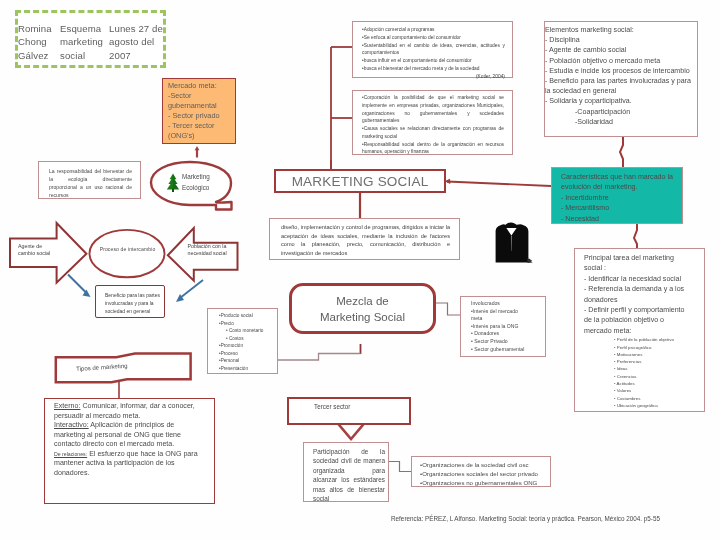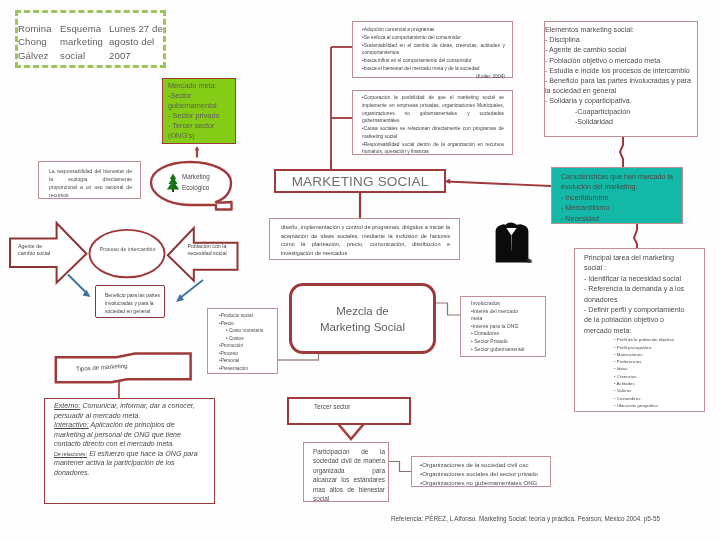--- a/index.html
+++ b/index.html
@@ -11,21 +11,21 @@
   .abs{position:absolute;box-sizing:border-box;}
   svg{display:block;}
   
   .title-box{left:15px;top:10px;width:151px;height:58px;
              border:3.2px dashed #9dc45f;background:#ffffff;
              display:flex;flex-direction:row;align-items:center;justify-content:flex-start;
              font-size:9.6px;line-height:13.6px;color:#5e5e5e;letter-spacing:0.1px;
              padding-top:6px;}
   
   .mercado-meta{left:162px;top:78px;width:74px;height:66px;border:1.8px solid #9e3a3a;
-                background:#84cc16;font-size:7.3px;line-height:10px;color:#5e5e5e;
+                background:#fdba74;font-size:7.3px;line-height:10px;color:#5e5e5e;
                 padding:2px 0 0 5px;}
   
   .ecologia-note{left:38px;top:161px;width:103px;height:38px;border:1.7px solid #c08f92;
                  background:#fff;font-size:5.1px;line-height:8.1px;color:#4a4a4a;
                  padding:5px 8px 0 10px;text-align:justify;}
   .me-label{left:182px;top:172px;width:60px;font-size:6.3px;line-height:10.8px;color:#4a4a4a;}
   .agente-lbl{left:18px;top:243px;width:44px;font-size:5.3px;line-height:7.2px;color:#3f3f3f;}
   .poblacion-lbl{left:187.5px;top:243px;width:44px;font-size:5.3px;line-height:7.2px;color:#3f3f3f;}
   .proceso-lbl{left:89px;top:246px;width:77px;text-align:center;font-size:5.1px;color:#4a4a4a;letter-spacing:0.1px;}
   .beneficio-box{left:95px;top:285px;width:70px;height:33px;border:1.8px solid #8f3434;
@@ -37,21 +37,21 @@
   .box1{left:352px;top:21px;width:161px;height:57px;padding:4px 7px 0 9px;}
   .box2{left:352px;top:90px;width:161px;height:65px;padding:3px 8px 0 9px;}
   .top-box .src{text-align:right;}
   
   .ms-title{left:274px;top:169px;width:172px;height:24px;border:2.2px solid #9e3a3a;
             background:#fff;font-size:13.5px;color:#6e6e6e;letter-spacing:0.2px;
             display:flex;align-items:center;justify-content:center;}
   .definicion{left:269px;top:218px;width:191px;height:42px;border:1.5px solid #c08f92;
               background:#fff;font-size:5.6px;line-height:8.7px;color:#3f3f3f;
               text-align:justify;padding:4px 9px 0 11px;}
-  .mezcla{left:289px;top:283px;width:147px;height:71px;border:3px solid #9e3a3a;
+  .mezcla{left:289px;top:283px;width:147px;height:51px;border:3px solid #9e3a3a;
           border-radius:14px;background:#fff;color:#5e5e5e;font-size:11.5px;
           line-height:16px;display:flex;flex-direction:column;align-items:center;
           justify-content:center;}
   
   .elementos{left:544px;top:21px;width:154px;height:116px;border:1.6px solid #c08f92;
              background:#fff;font-size:7.1px;line-height:10.2px;color:#4a4a4a;
              padding:3px 6px 0 0;}
   .elementos .ind{padding-left:30px;}
   .evolucion{left:551px;top:167px;width:132px;height:57px;border:1.6px solid #c08f92;
              background:#14b8a6;font-size:7.1px;line-height:10.4px;color:#4a4a4a;
@@ -66,21 +66,21 @@
                padding:3px 3px 0 11px;}
   .mezcla-left .sub{padding-left:7px;}
   .involucrados{left:460px;top:296px;width:86px;height:61px;border:1.5px solid #c08f92;
                 background:#fff;font-size:5.1px;line-height:7.6px;color:#4a4a4a;
                 padding:3px 18px 0 10px;}
   
   .tipos-lbl{left:76px;top:364.5px;width:56px;font-size:6.1px;color:#4a4a4a;
              transform:rotate(-3.6deg);transform-origin:left center;}
   .tipos-box{left:44px;top:398px;width:171px;height:106px;border:1.8px solid #9e3a3a;
              background:#fff;font-size:7.1px;line-height:9.5px;color:#4a4a4a;
-             padding:3px 10px 16px 9px;font-style:italic;}
+             padding:3px 10px 16px 9px;}
   .tipos-box u{text-decoration:underline;}
   .tipos-box u.sm{font-size:5.2px;}
   .tercer{left:287px;top:397px;width:124px;height:28px;border:2.2px solid #9e3a3a;z-index:5;
           background:#fff;font-size:6.3px;color:#4a4a4a;padding:4px 0 0 25px;}
   .participacion{left:303px;top:442px;width:86px;height:60px;border:1.6px solid #c08f92;
                  background:#fff;font-size:6.4px;line-height:9.4px;color:#4a4a4a;
                  text-align:justify;padding:4px 3px 0 9px;}
   .organizaciones{left:411px;top:456px;width:140px;height:31px;border:1.6px solid #c08f92;
                   background:#fff;font-size:6.1px;line-height:9px;color:#4a4a4a;
                   padding:2.5px 3px 0 8px;}

